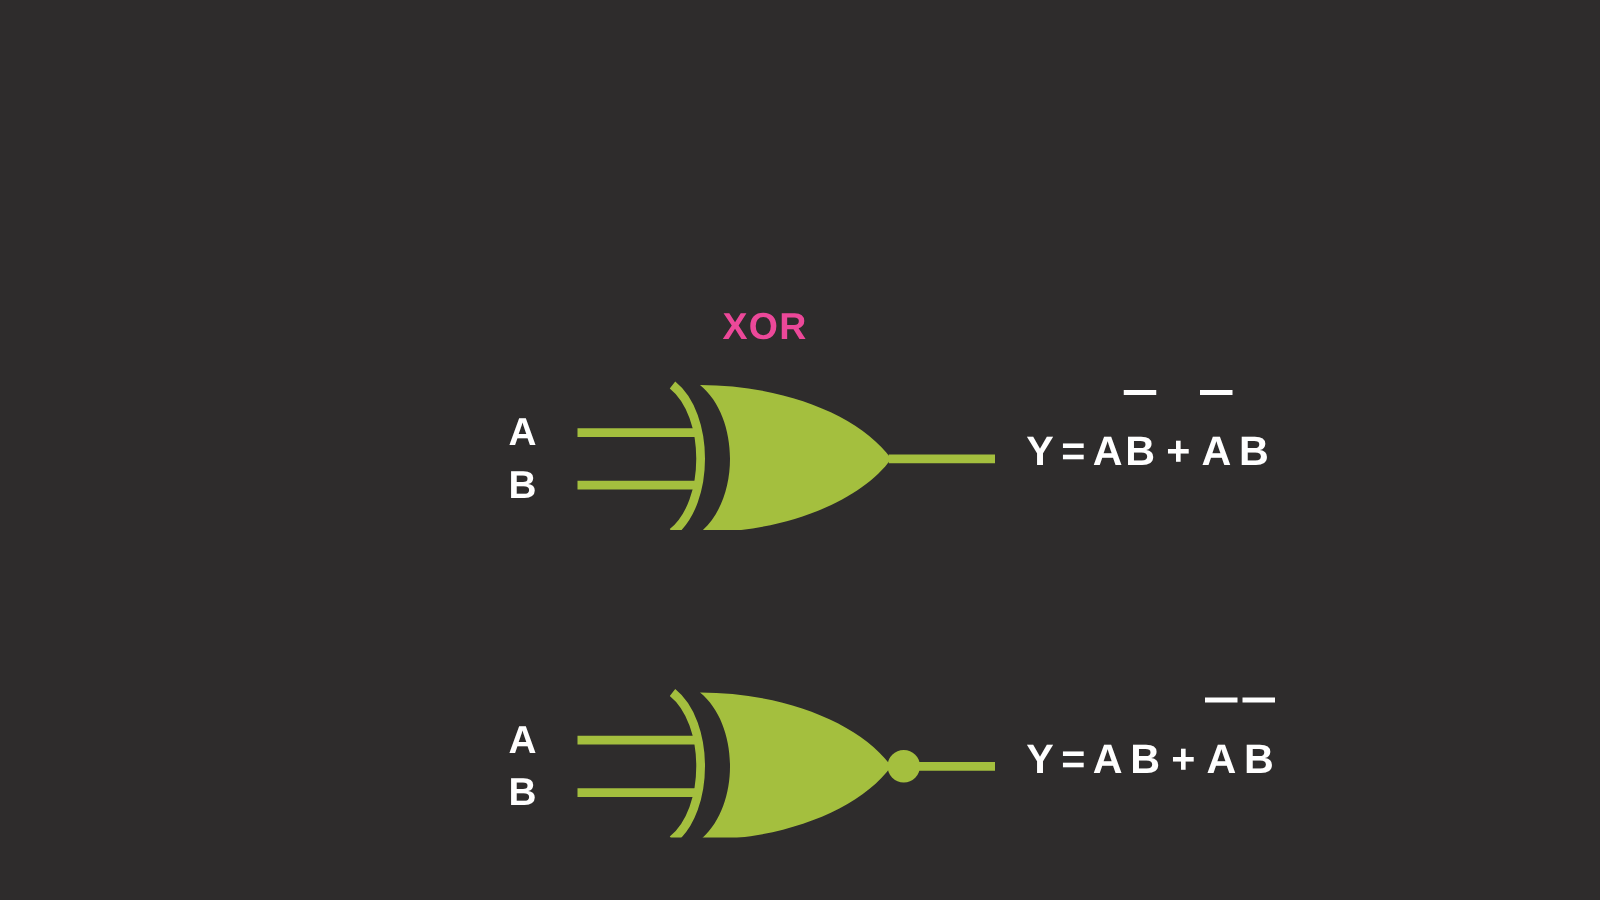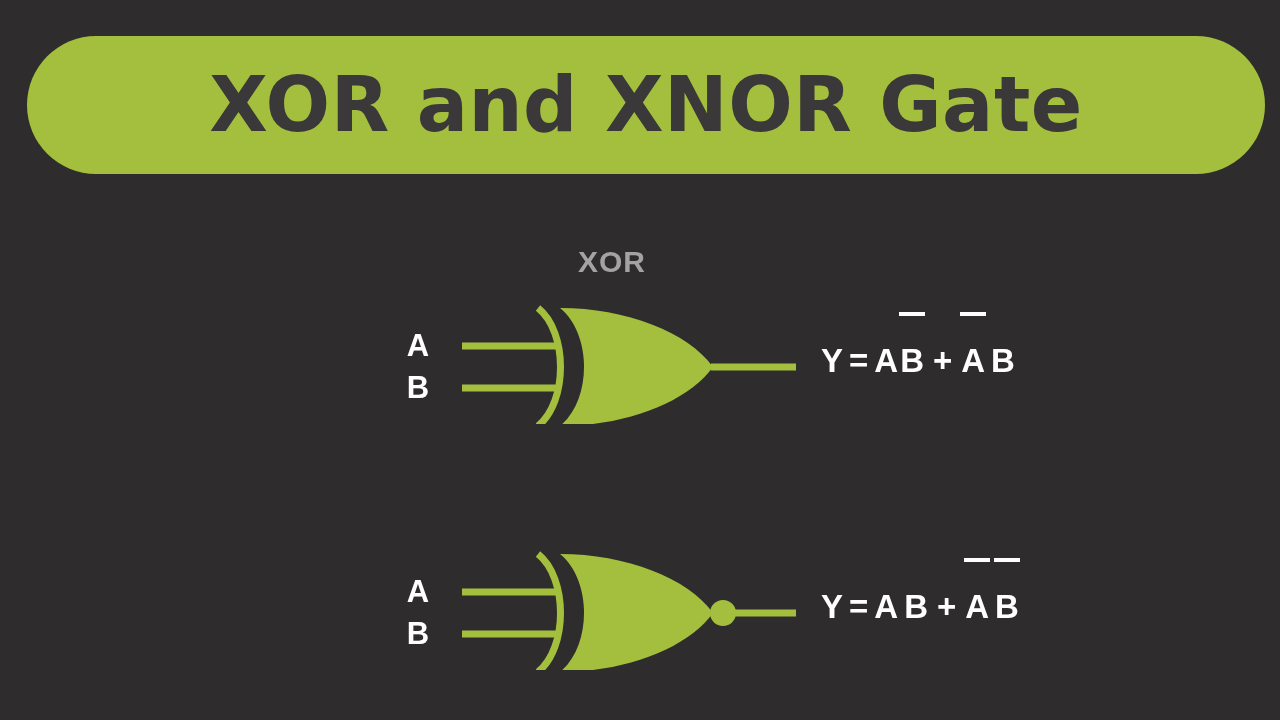--- a/index.html
+++ b/index.html
@@ -52,21 +52,21 @@
     width: 1280px;
   }
   #xor-block { top: 232px; height: 200px; }
   #xnor-block { top: 478px; height: 200px; }
 
   .gate-title {
     position: absolute;
     font-family: "Liberation Sans", sans-serif;
     font-size: 30px;
     font-weight: bold;
-    color: #a3a3a3;
+    color: #ec4899;
     letter-spacing: 1px;
     white-space: nowrap;
     user-select: none;
   }
   #xor-title { left: 0; top: 13px; width: 1224px; text-align: center; }
   #xnor-title { left: 0; top: 13px; width: 1224px; text-align: center; }
 
   .gate-svg {
     position: absolute;
     left: 396px;
@@ -129,23 +129,20 @@
     height: 4px;
     background: #ffffff;
   }
   .eq-tight { margin-right: 2px; }
 </style>
 </head>
 <body>
 
 <div id="stage">
 
-  <div id="title-banner">
-    <div id="title-text">XOR and XNOR Gate</div>
-  </div>
 
   <div class="gate-block" id="xor-block">
 
     <div class="gate-title" id="xor-title">XOR</div>
 
     <svg class="gate-svg" viewBox="0 0 420 140">
 
       <text class="port-label" x="22" y="72" text-anchor="middle">A</text>
 
       <text class="port-label" x="22" y="114" text-anchor="middle">B</text>

